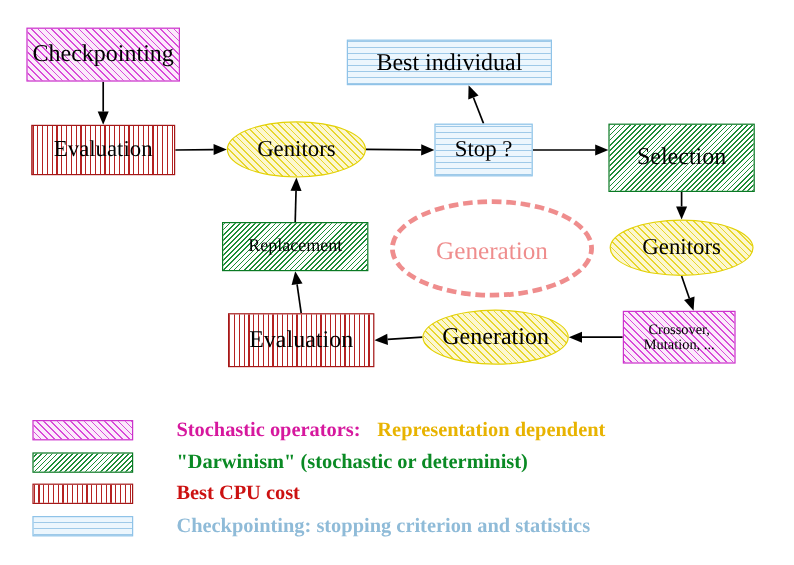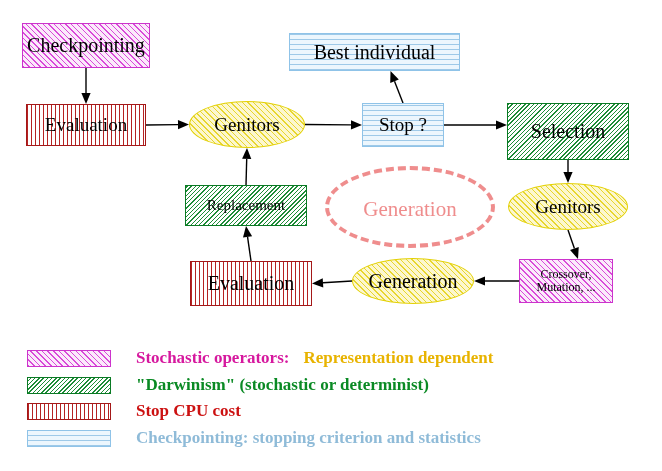--- a/index.html
+++ b/index.html
@@ -117,21 +117,21 @@
   }
   .swatch {
     width: 84px;
     height: 17px;
     box-sizing: border-box;
     border-width: 1.5px;
     border-style: solid;
     flex: 0 0 auto;
   }
   .legend-text {
-    margin-left: 25px;
+    margin-left: 36px;
     font-size: 17px;
     font-weight: bold;
     white-space: nowrap;
   }
   .legend-text .sec { margin-left: 14px; }
 </style>
 </head>
 <body>
 
 <div id="canvas">
@@ -206,21 +206,21 @@
       <div class="legend-row" style="top: 348px;">
         <div class="swatch fill-magenta"></div>
         <div class="legend-text"><span style="color: rgb(214, 24, 158);">Stochastic operators:</span><span class="sec" style="color: rgb(232, 179, 0);">Representation dependent</span></div>
       </div>
       <div class="legend-row" style="top: 375px;">
         <div class="swatch fill-green"></div>
         <div class="legend-text"><span style="color: rgb(10, 138, 36);">"Darwinism" (stochastic or determinist)</span></div>
       </div>
       <div class="legend-row" style="top: 401px;">
         <div class="swatch fill-red"></div>
-        <div class="legend-text"><span style="color: rgb(204, 17, 17);">Stop CPU cost</span></div>
+        <div class="legend-text"><span style="color: rgb(204, 17, 17);">Best CPU cost</span></div>
       </div>
       <div class="legend-row" style="top: 428px;">
         <div class="swatch fill-blue"></div>
         <div class="legend-text"><span style="color: rgb(143, 187, 216);">Checkpointing: stopping criterion and statistics</span></div>
       </div>
     </div>
 
 </div>
 
 </body></html>

